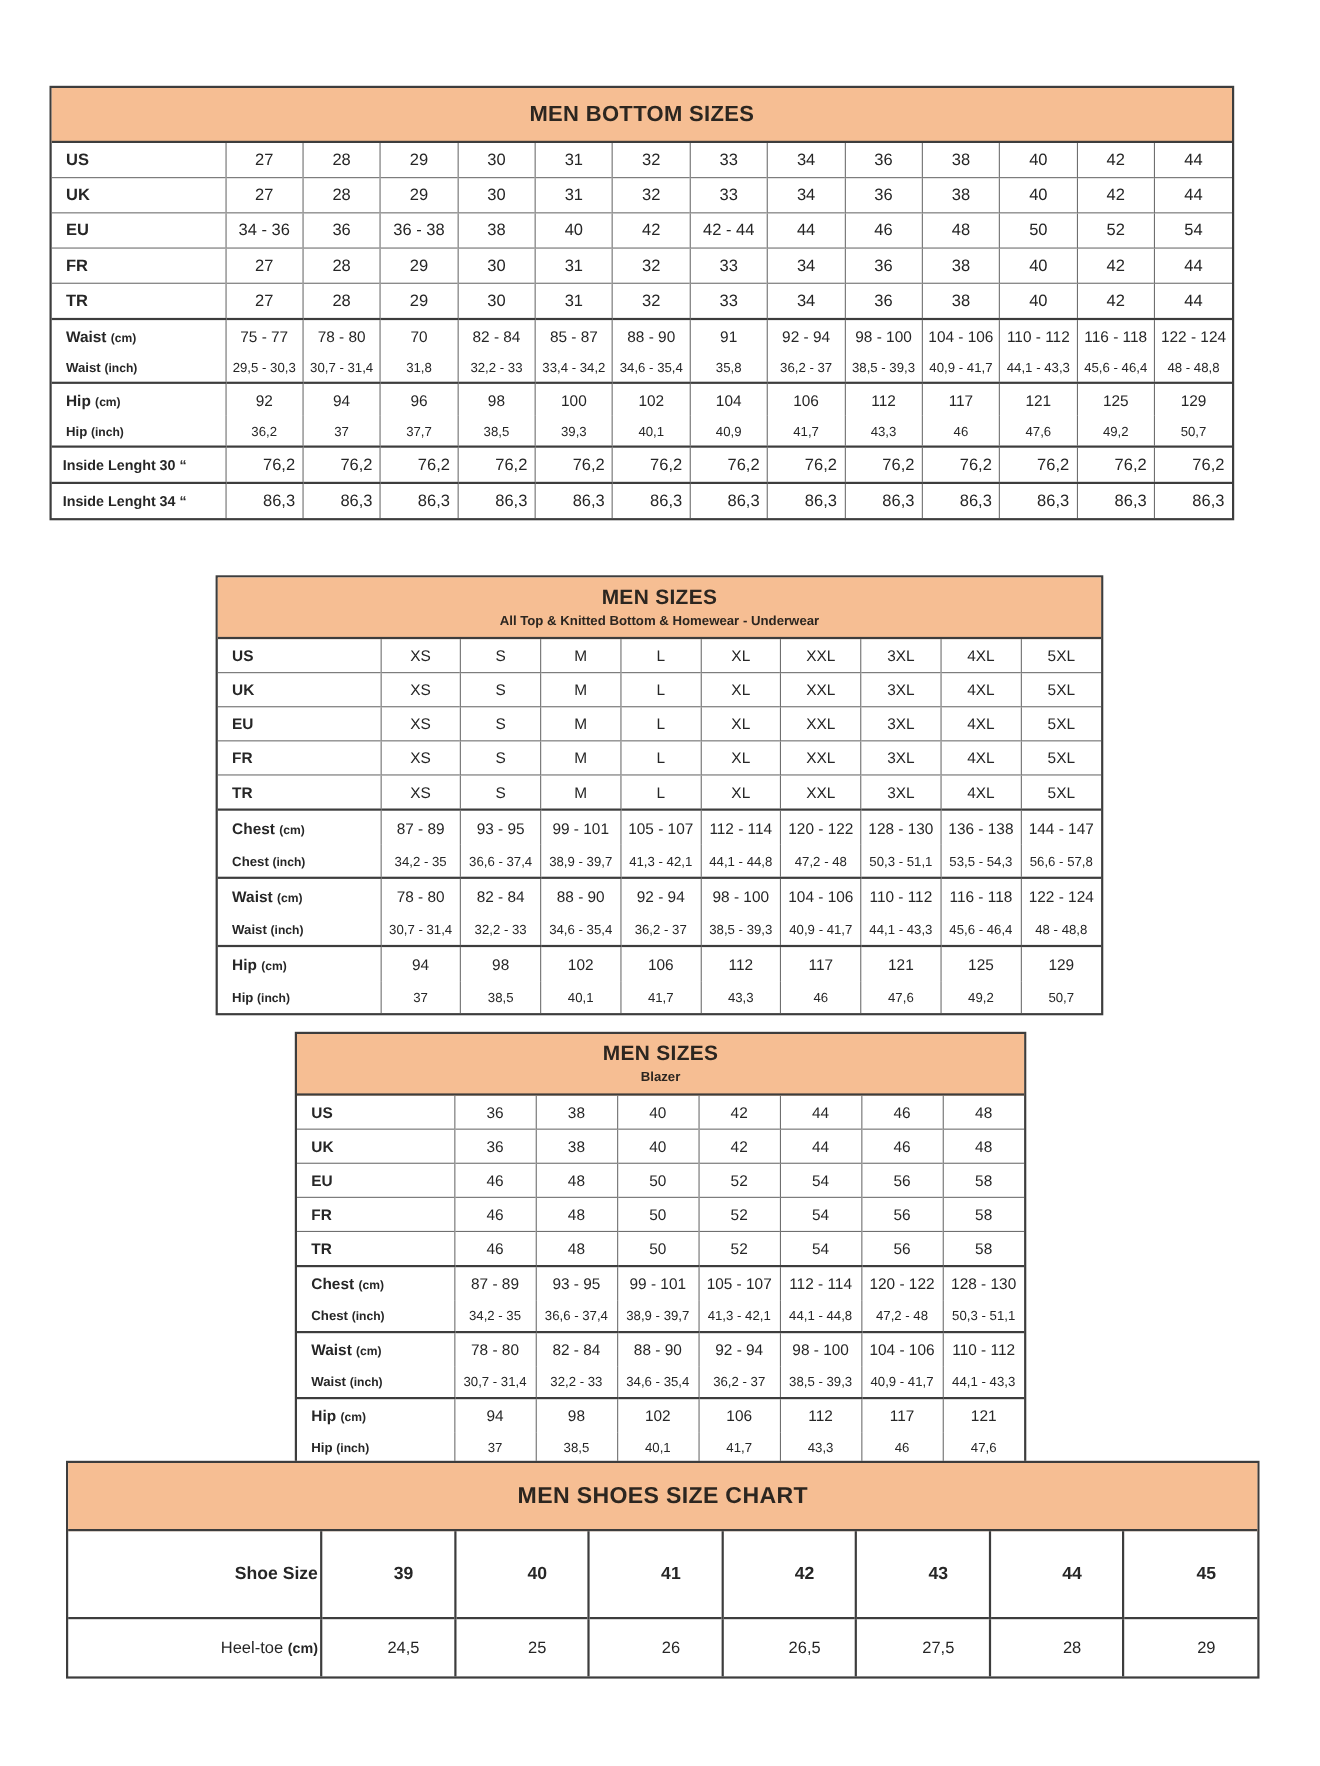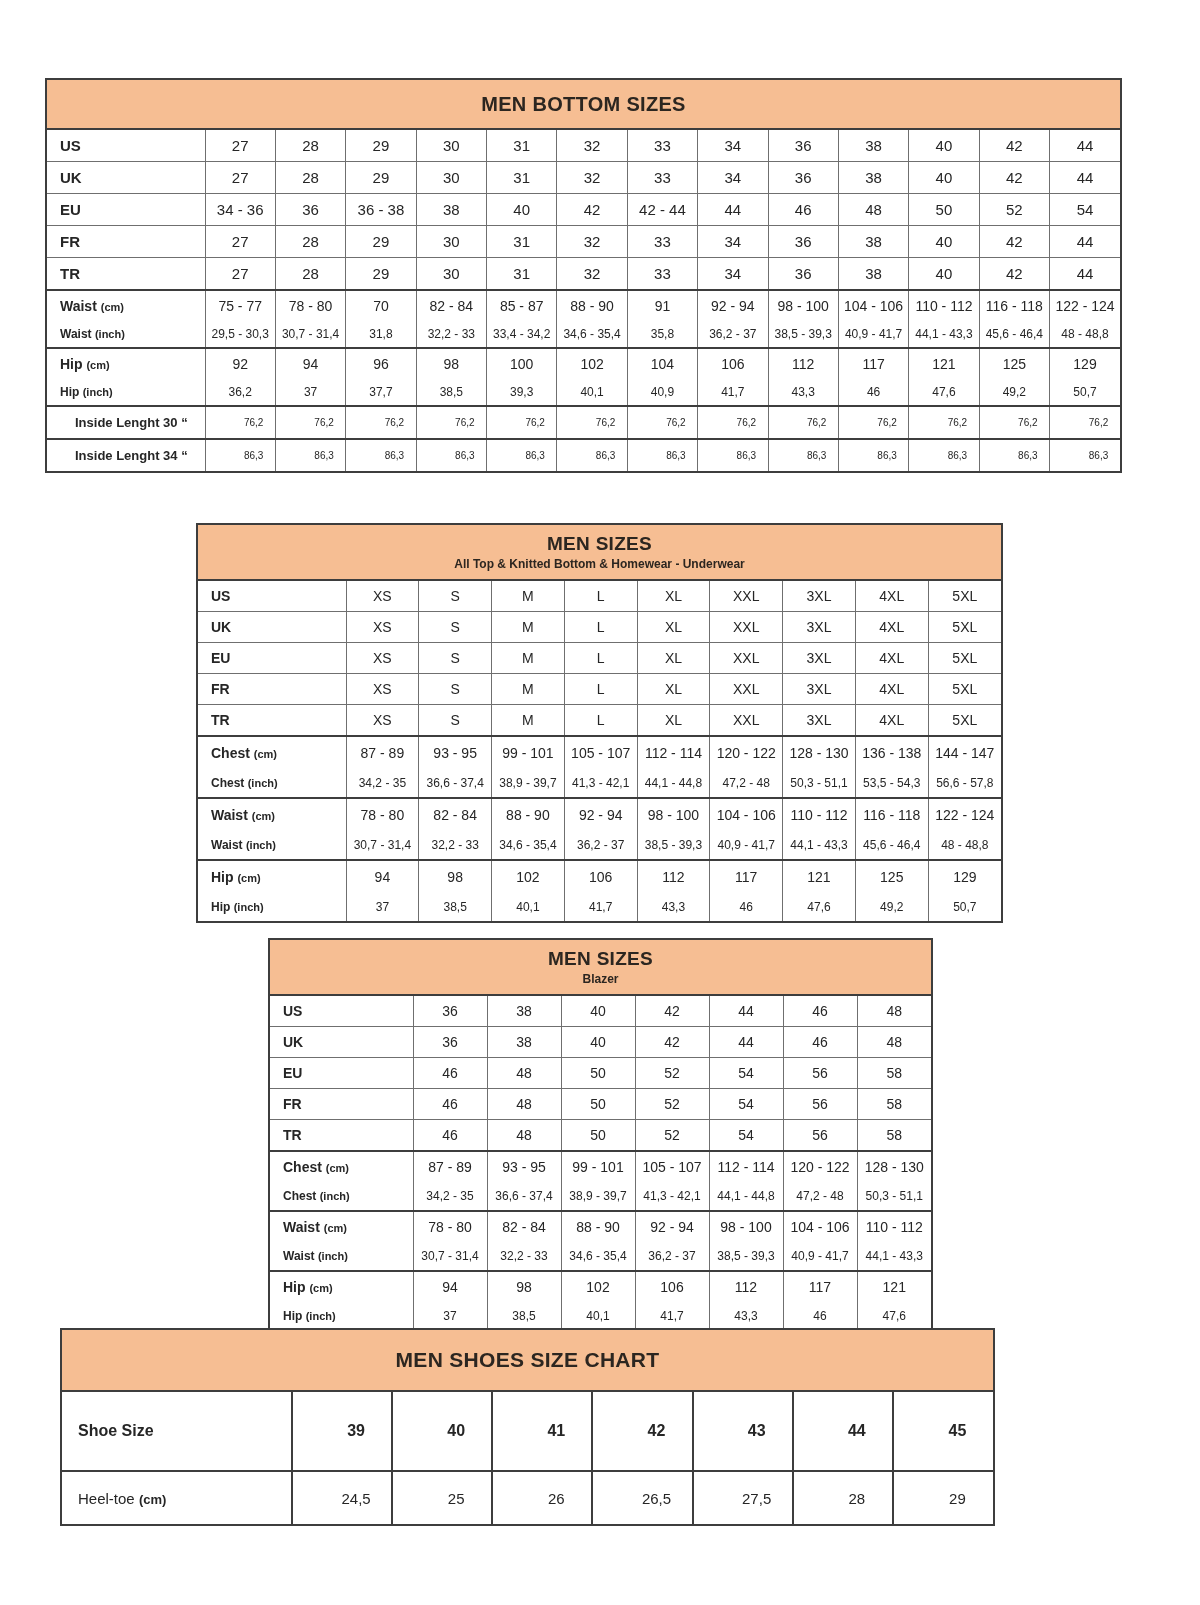--- a/index.html
+++ b/index.html
@@ -26,23 +26,23 @@
   td.label{text-align:left;padding-left:13px;font-weight:bold;margin-top:23px;}
   td.label .unit{font-size:11px;font-weight:bold;}
 
   
   .t1{left:45px;top:78px;width:1077px;}
   .t1 .tbar{height:48px;}
   .t1 col.labelcol{width:158px;}
   .t1 tr.size td{height:31px;font-size:15px;}
   .t1 tr.pair-top td{height:29px;font-size:14px;}
   .t1 tr.pair-bottom td{height:27px;font-size:12px;}
-  .t1 tr.single td{height:31px;font-size:10px;padding-left:29px;}
+  .t1 tr.single td{height:31px;font-size:15px;padding-left:29px;}
   .t1 td.label{font-size:15px;}
-  .t1 tr.single td.label{font-size:13px;padding-left:28px;}
+  .t1 tr.single td.label{font-size:13px;padding-left:10px;}
 
   
   .t2{left:196px;top:523px;width:807px;}
   .t2 .tbar{height:54px;}
   .t2 col.labelcol{width:148px;}
   .t2 .title{font-size:19px;}
   .t2 tr.size td{height:30px;font-size:14px;}
   .t2 tr.pair-top td{height:31px;font-size:14px;}
   .t2 tr.pair-bottom td{height:29px;font-size:12px;}
   .t2 td.label{font-size:14px;}
@@ -51,29 +51,29 @@
   .t3{left:268px;top:938px;width:665px;}
   .t3 .tbar{height:54px;}
   .t3 col.labelcol{width:143px;}
   .t3 .title{font-size:19px;}
   .t3 tr.size td{height:30px;font-size:14px;}
   .t3 tr.pair-top td{height:30px;font-size:14px;}
   .t3 tr.pair-bottom td{height:28px;font-size:12px;}
   .t3 td.label{font-size:14px;}
 
   
-  .t4{left:60px;top:1328px;width:935px;}
+  .t4{left:60px;top:1328px;width:1085px;}
   .t4 .tbar{height:60px;}
   .t4 .title{font-size:21px;}
   .t4 col.labelcol{width:230px;}
   .t4 td{border-right:2px solid var(--bd);padding-left:30px;}
   .t4 td:last-child{border-right:none;}
   .t4 tr.shoe td{height:78px;font-size:16px;font-weight:bold;}
   .t4 tr.heel td{height:52px;font-size:15px;font-weight:normal;}
-  .t4 td.label{font-size:16px;padding-left:16px;font-weight:bold;}
+  .t4 td.label{font-size:16px;padding-left:16px;font-weight:bold;text-align:right;}
   .t4 td.label .unit{font-size:13px;}
 </style>
 </head>
 <body>
 
 <div class="page">
 
   <section class="tbl t1">
     <div class="tbar">
       <div class="title">MEN BOTTOM SIZES</div>

